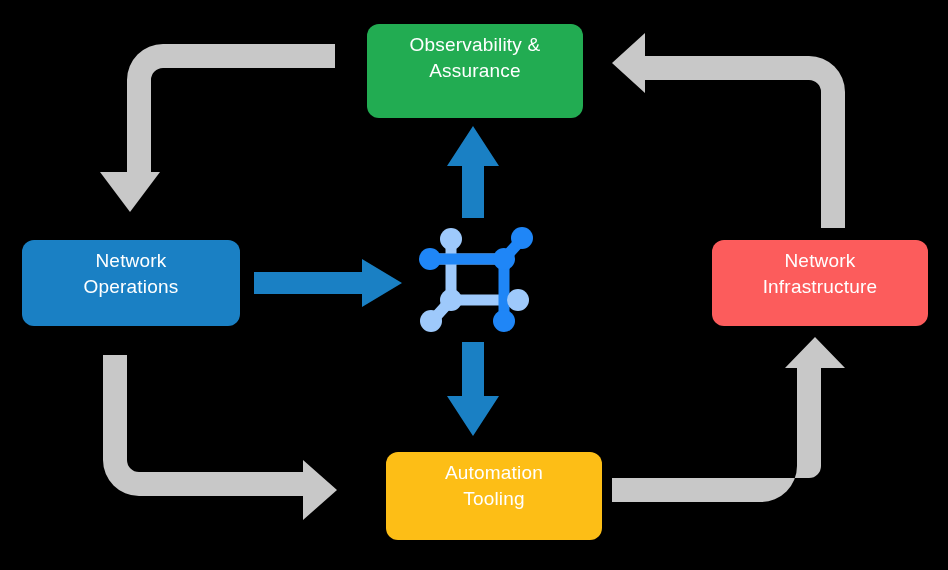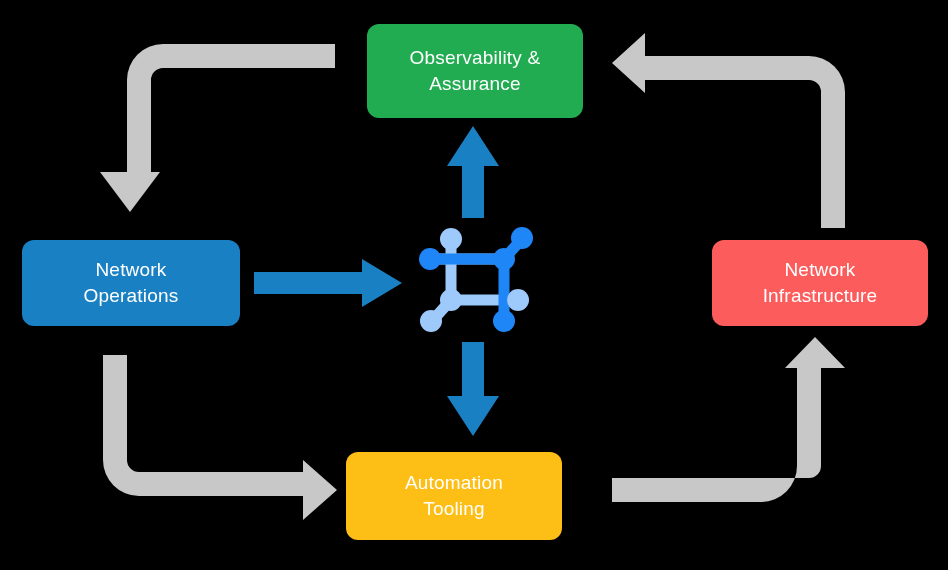--- a/index.html
+++ b/index.html
@@ -14,48 +14,48 @@
     position: relative;
     width: 948px;
     height: 570px;
     background: #000000;
     overflow: hidden;
   }
   .node-box {
     position: absolute;
     border-radius: 12px;
     display: flex;
-    align-items: center;
+    align-items: flex-start;
     justify-content: center;
     text-align: center;
     color: #ffffff;
     font-size: 19px;
     line-height: 1.35;
     font-weight: 400;
     letter-spacing: 0.2px;
     box-sizing: border-box;
-    padding: 0 10px;
+    padding: 8px 10px;
     font-family: "Liberation Sans", sans-serif;
   }
   .node-box span { display: block; white-space: pre-line; }
 
   #box-observability {
     left: 367px; top: 24px; width: 216px; height: 94px;
     background: #22ac52;
   }
   #box-operations {
     left: 22px; top: 240px; width: 218px; height: 86px;
     background: #1a80c4;
   }
   #box-infrastructure {
     left: 712px; top: 240px; width: 216px; height: 86px;
     background: #fc5c5c;
   }
   #box-automation {
-    left: 346px; top: 452px; width: 216px; height: 88px;
+    left: 386px; top: 452px; width: 216px; height: 88px;
     background: #fdbe16;
   }
 
   .svg-layer {
     position: absolute;
     left: 0; top: 0;
     width: 948px;
     height: 570px;
   }
   .net-icon {

